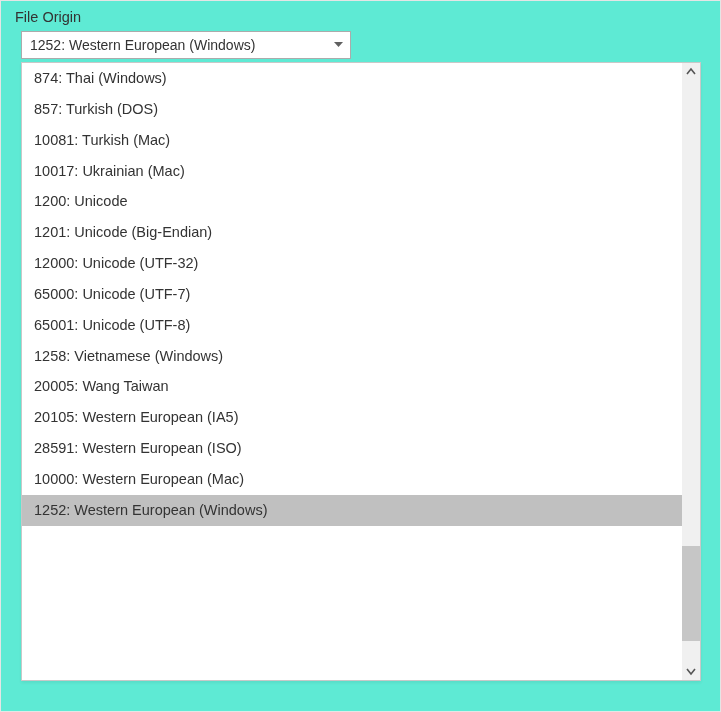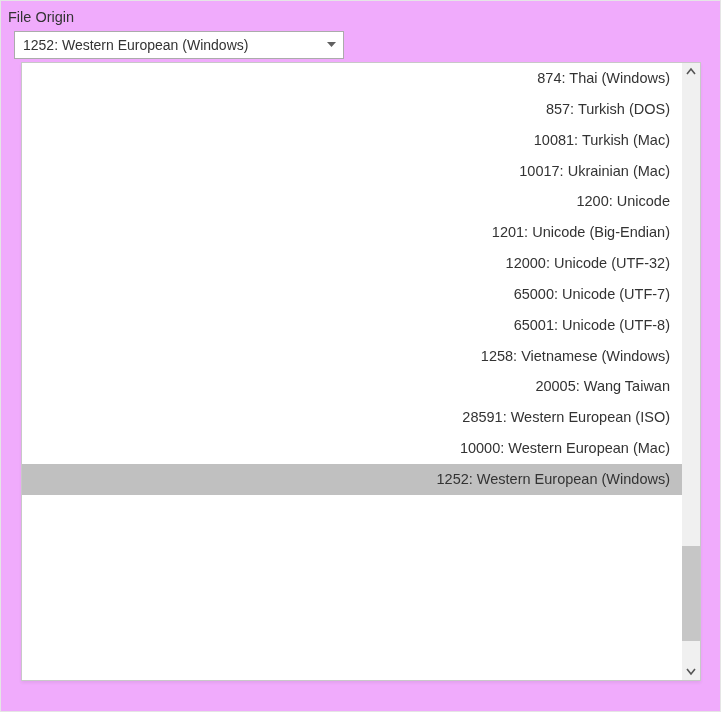--- a/index.html
+++ b/index.html
@@ -10,22 +10,22 @@
       background: #fff;
       width: 721px;
       height: 712px;
       overflow: hidden;
     }
     .page {
       width: 721px;
       height: 712px;
       border: 1px solid #e5e5e5;
       position: relative;
-      padding: 6px 14px 0 7px;
-      background: #f0abfc;
+      padding: 6px 14px 0 14px;
+      background: #5eead4;
     }
     .label {
       font-size: 14.5px;
       color: #333;
       margin-bottom: 6px;
       padding-top: 2px;
     }
     .combo {
       width: 330px;
       height: 28px;
@@ -59,21 +59,20 @@
       width: 680px;
       height: 619px;
       background: #fff;
       border: 1px solid #c8c8c8;
       box-shadow: 0 2px 3px rgba(0,0,0,0.06);
       display: flex;
     }
     .list {
       flex: 1;
       overflow: hidden;
-      text-align: right;
     }
     .item {
       height: 30.85px;
       line-height: 30.85px;
       padding: 0 12px;
       color: #333;
       font-size: 14.5px;
       cursor: pointer;
       white-space: nowrap;
     }
@@ -129,20 +128,21 @@
         <div class="item">857: Turkish (DOS)</div>
         <div class="item">10081: Turkish (Mac)</div>
         <div class="item">10017: Ukrainian (Mac)</div>
         <div class="item">1200: Unicode</div>
         <div class="item">1201: Unicode (Big-Endian)</div>
         <div class="item">12000: Unicode (UTF-32)</div>
         <div class="item">65000: Unicode (UTF-7)</div>
         <div class="item">65001: Unicode (UTF-8)</div>
         <div class="item">1258: Vietnamese (Windows)</div>
         <div class="item">20005: Wang Taiwan</div>
+        <div class="item">20105: Western European (IA5)</div>
         <div class="item">28591: Western European (ISO)</div>
         <div class="item">10000: Western European (Mac)</div>
         <div class="item selected">1252: Western European (Windows)</div>
       </div>
     <div class="scrollbar">
       <div class="sb-btn">
         <svg width="10" height="10" viewBox="0 0 10 10">
             <path d="M1 7 L5 2 L9 7" fill="none" stroke="#555" stroke-width="1.6"></path>
           </svg>
       </div>

